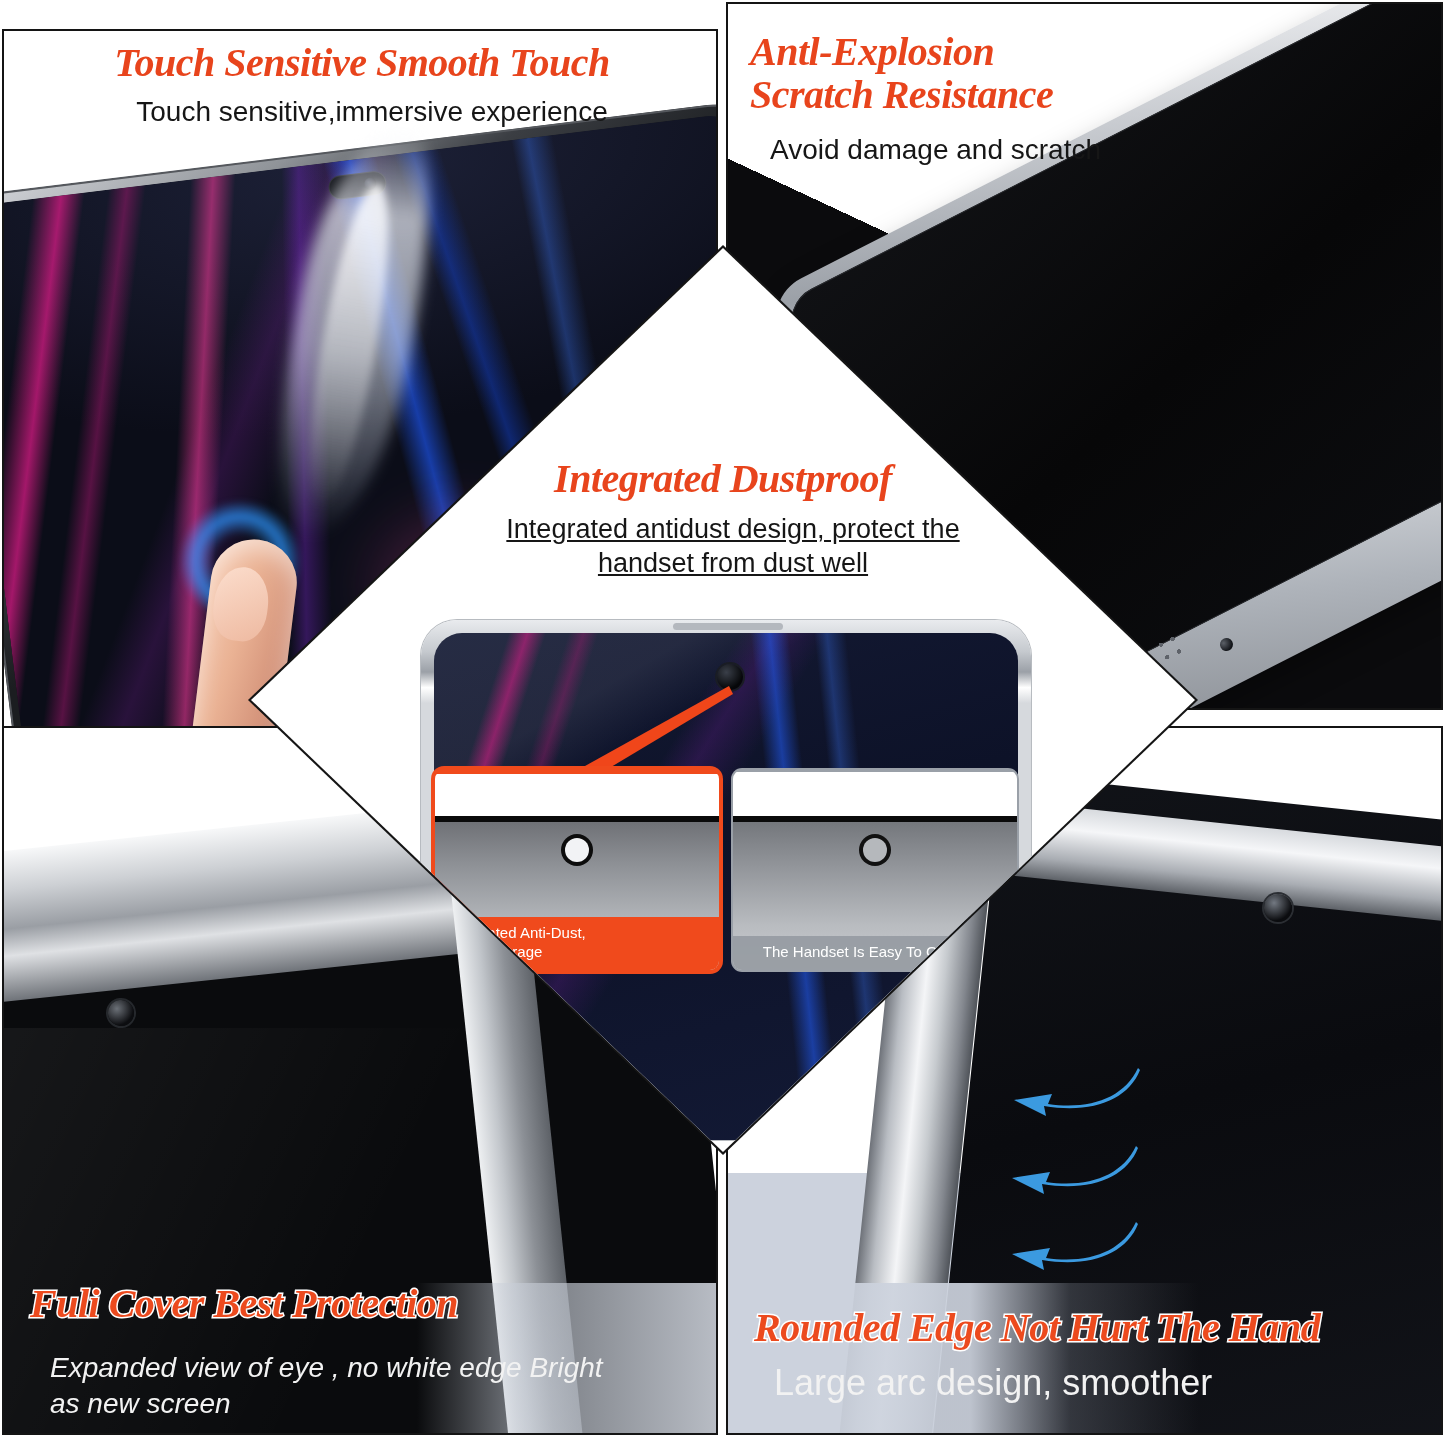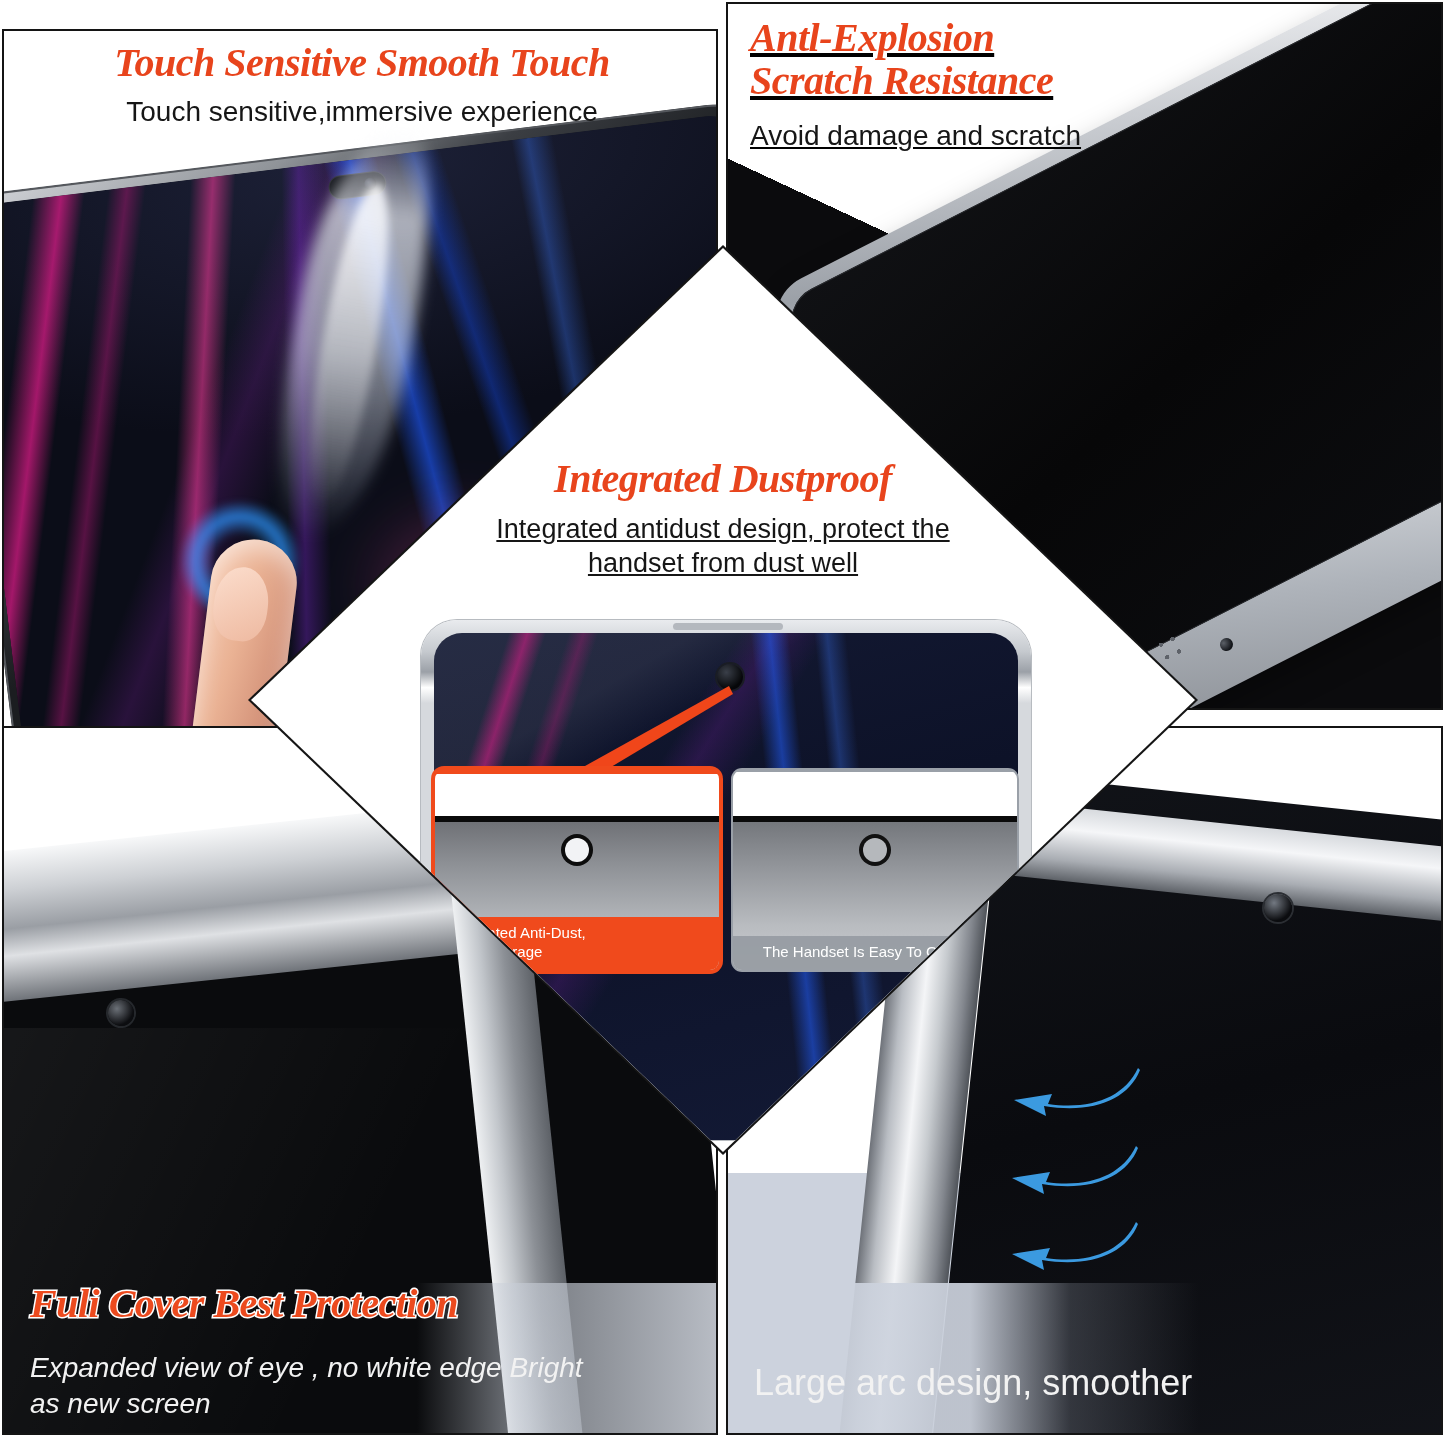--- a/index.html
+++ b/index.html
@@ -30,21 +30,21 @@
     white-space: pre-line;
   }
   .hd.outline {
     color: #ec4a1e;
     -webkit-text-stroke: 3px #ffffff;
     paint-order: stroke fill;
     text-shadow: 0 0 1px #fff;
   }
   .sub {
     font-family: "Liberation Sans", sans-serif;
-    color: #161616; line-height: 1.26; white-space: pre-line;
+    color: #161616; line-height: 1.26; white-space: pre-line; padding-left: 20px;
   }
   .sub.light { color: #f2f2f2; }
 
   
   #p1 { left: 2px; top: 2px; width: 716px; height: 708px; margin-top: 27px; }
   #p1 .txtwrap { position: absolute; left: 0; top: 10px; width: 716px; text-align: center; z-index: 6; }
   #p1 .hd { font-size: 40px; }
   #p1 .sub { font-size: 28px; margin-top: 10px; }
 
   
@@ -116,21 +116,21 @@
   .tl-nail {
     position: absolute; left: 210px; top: 536px; width: 54px; height: 74px;
     border-radius: 50% 50% 42% 42%;
     background: linear-gradient(160deg, #fde1d2, #f0bda5);
     transform: rotate(7deg);
     opacity: .85;
   }
 
   
   #p2 { left: 726px; top: 2px; width: 717px; height: 708px; }
-  #p2 .txtwrap { position: absolute; left: 22px; top: 12px; width: 470px; z-index: 6; text-decoration: underline; }
+  #p2 .txtwrap { position: absolute; left: 22px; top: 26px; width: 470px; z-index: 6; }
   #p2 .hd { font-size: 40px; }
   #p2 .sub { font-size: 28px; margin-top: 16px; }
 
   .tr-bg {
     position: absolute; left: 0; top: 0; width: 100%; height: 100%;
     background:
       linear-gradient(205deg, transparent 0 47%, #0b0b0d 47% 100%);
   }
   .tr-phone {
     position: absolute; left: 118px; top: 92px; width: 760px; height: 560px;
@@ -404,20 +404,21 @@
       </div>
       <div class="arrow" id="a3">
         <svg viewBox="0 0 130 52">
             <path d="M126 4 C112 34 78 46 36 40 L40 30 L2 36 L34 52 L32 42 C80 50 116 36 128 6 Z" fill="#3b9ae0"></path>
           </svg>
       </div>
 
       <div class="band"></div>
     </div>
     <div class="txtwrap">
+      <div class="hd outline">Rounded Edge  Not Hurt The Hand</div>
       <div class="sub light">Large arc design, smoother</div>
     </div>
   </div>
 
   <div id="dia">
     <div class="dia-border"></div>
     <div class="dia-fill">
       <div class="c-phone">
         <div class="c-screen"></div>
         <div class="c-earp"></div>

